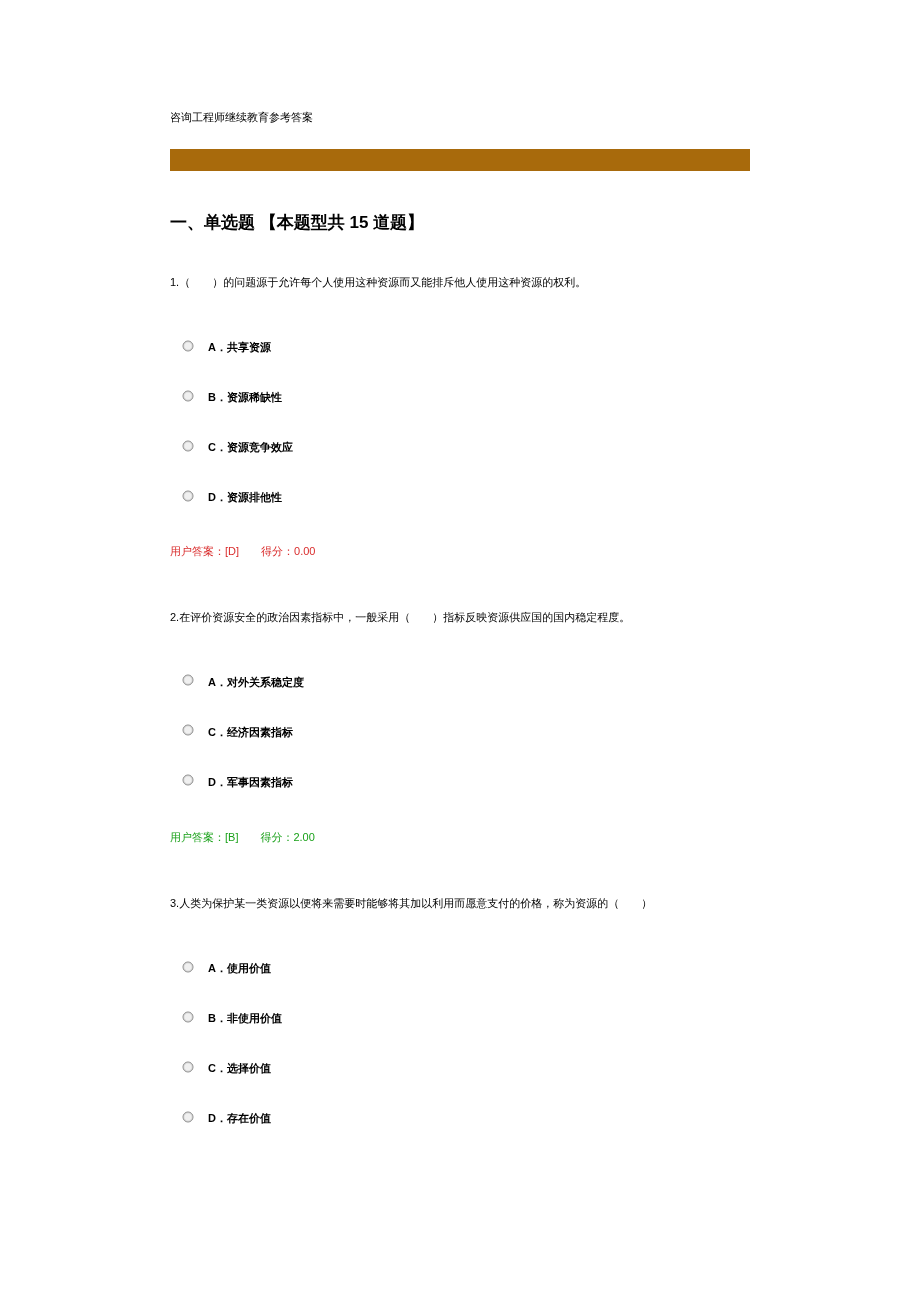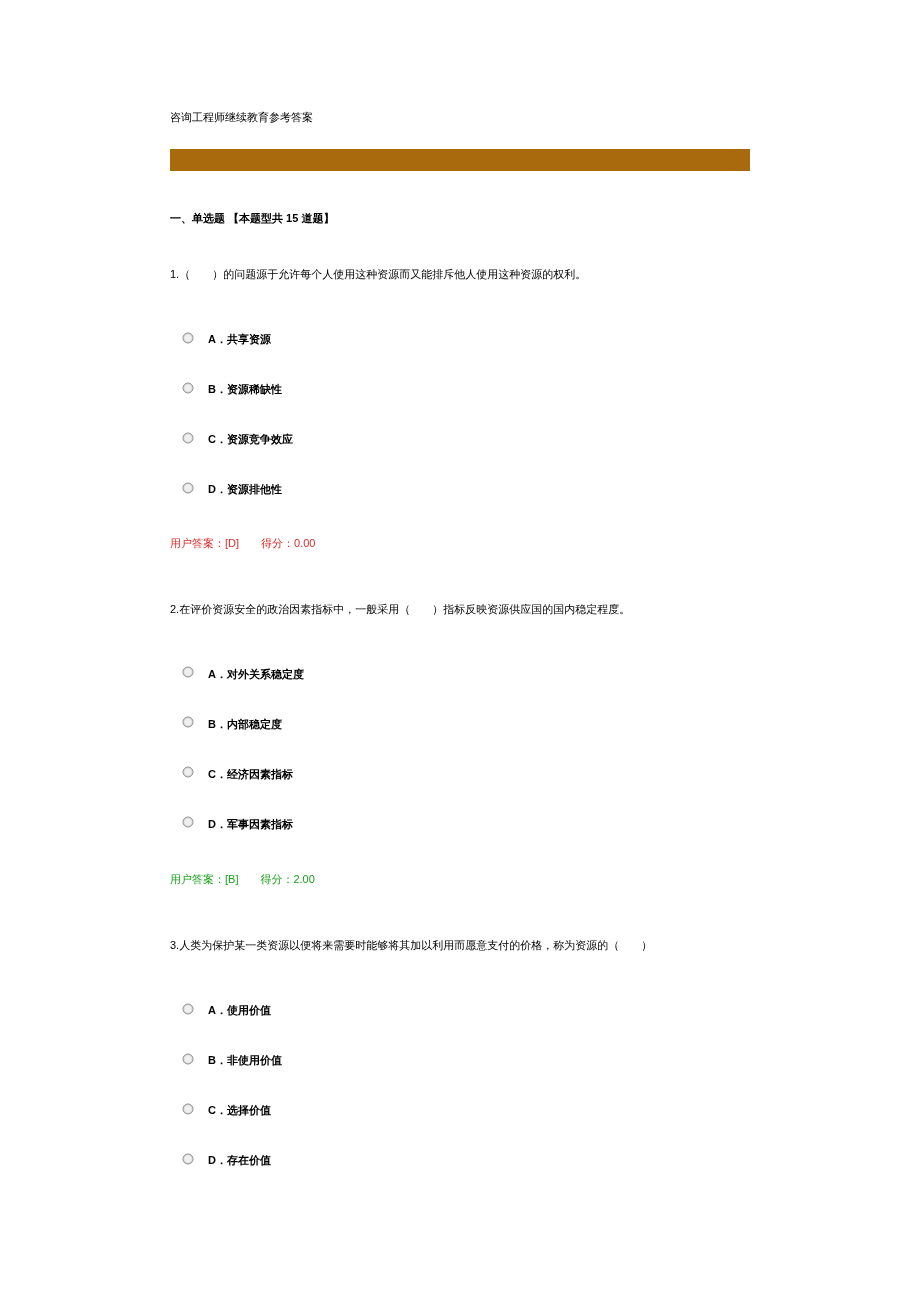--- a/index.html
+++ b/index.html
@@ -14,21 +14,21 @@
       font-size: 11px;
       margin-bottom: 24px;
     }
     .orange-bar {
       width: 100%;
       height: 22px;
       background: #a86a0c;
       margin-bottom: 40px;
     }
     .section-header {
-      font-size: 11px;
+      font-size: 17px;
       font-weight: bold;
       margin-bottom: 40px;
     }
     .question-block {
       margin-bottom: 50px;
     }
     .question-text {
       font-size: 11px;
       margin-bottom: 40px;
       line-height: 1.6;
@@ -122,29 +122,20 @@
     </span>
     <span class="option-text">A．对外关系稳定度</span>
   </div>
   <div class="option-row">
     <span class="radio-circle">
       <svg width="12" height="12" viewBox="0 0 12 12">
           <circle cx="6" cy="6" r="5" fill="#f0f0f0" stroke="#888" stroke-width="1"></circle>
           <circle cx="6" cy="6" r="4.2" fill="none" stroke="#bbb" stroke-width="0.6"></circle>
         </svg>
     </span>
-    <span class="option-text">B．内部稳定度</span>
-  </div>
-  <div class="option-row">
-    <span class="radio-circle">
-      <svg width="12" height="12" viewBox="0 0 12 12">
-          <circle cx="6" cy="6" r="5" fill="#f0f0f0" stroke="#888" stroke-width="1"></circle>
-          <circle cx="6" cy="6" r="4.2" fill="none" stroke="#bbb" stroke-width="0.6"></circle>
-        </svg>
-    </span>
     <span class="option-text">C．经济因素指标</span>
   </div>
   <div class="option-row">
     <span class="radio-circle">
       <svg width="12" height="12" viewBox="0 0 12 12">
           <circle cx="6" cy="6" r="5" fill="#f0f0f0" stroke="#888" stroke-width="1"></circle>
           <circle cx="6" cy="6" r="4.2" fill="none" stroke="#bbb" stroke-width="0.6"></circle>
         </svg>
     </span>
     <span class="option-text">D．军事因素指标</span>

